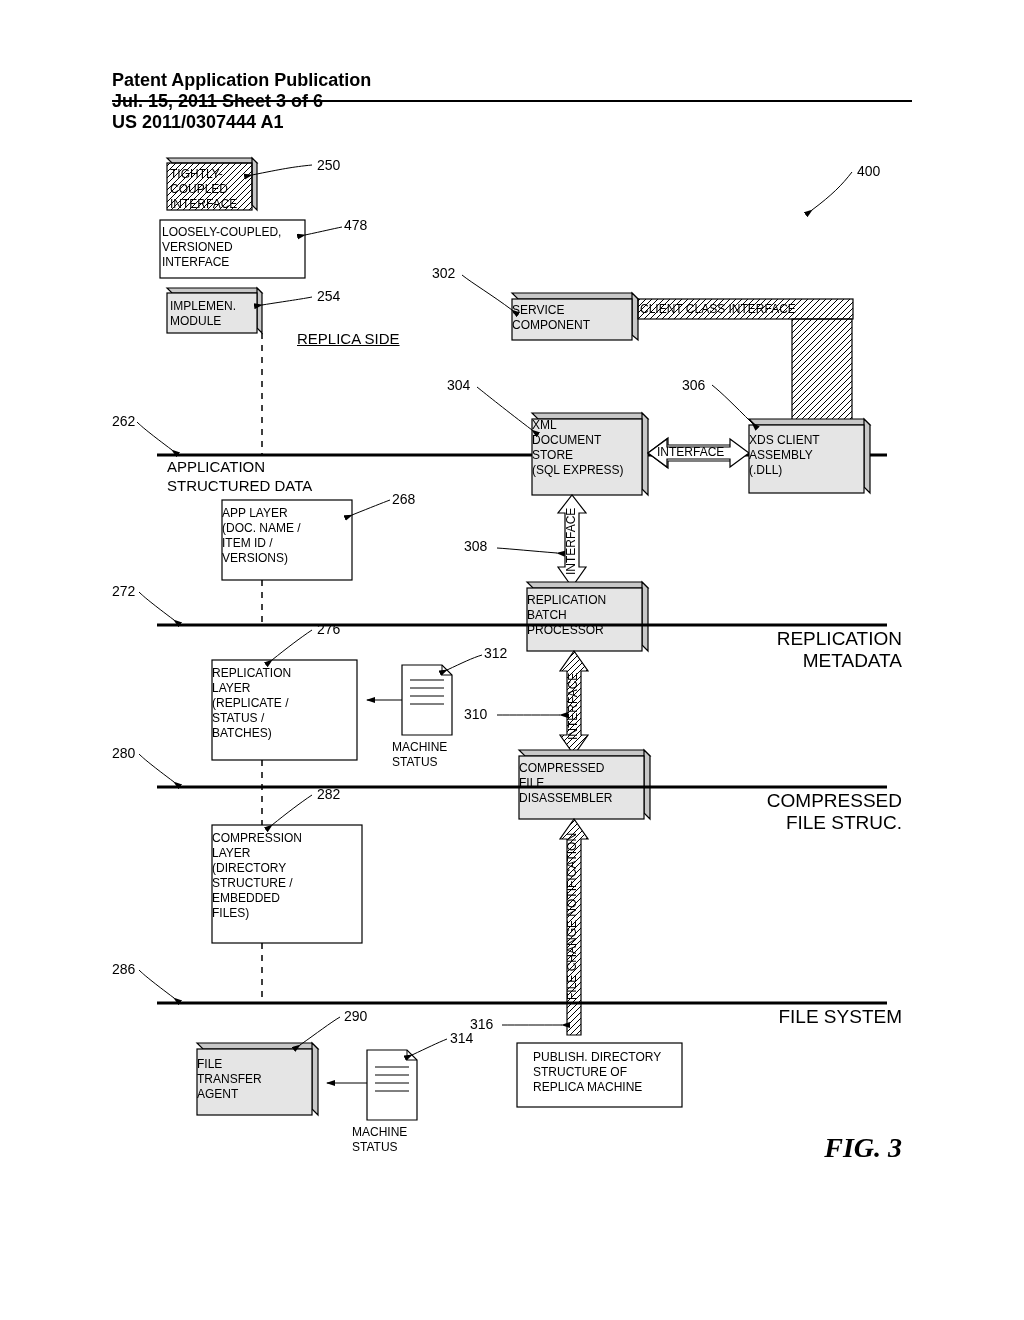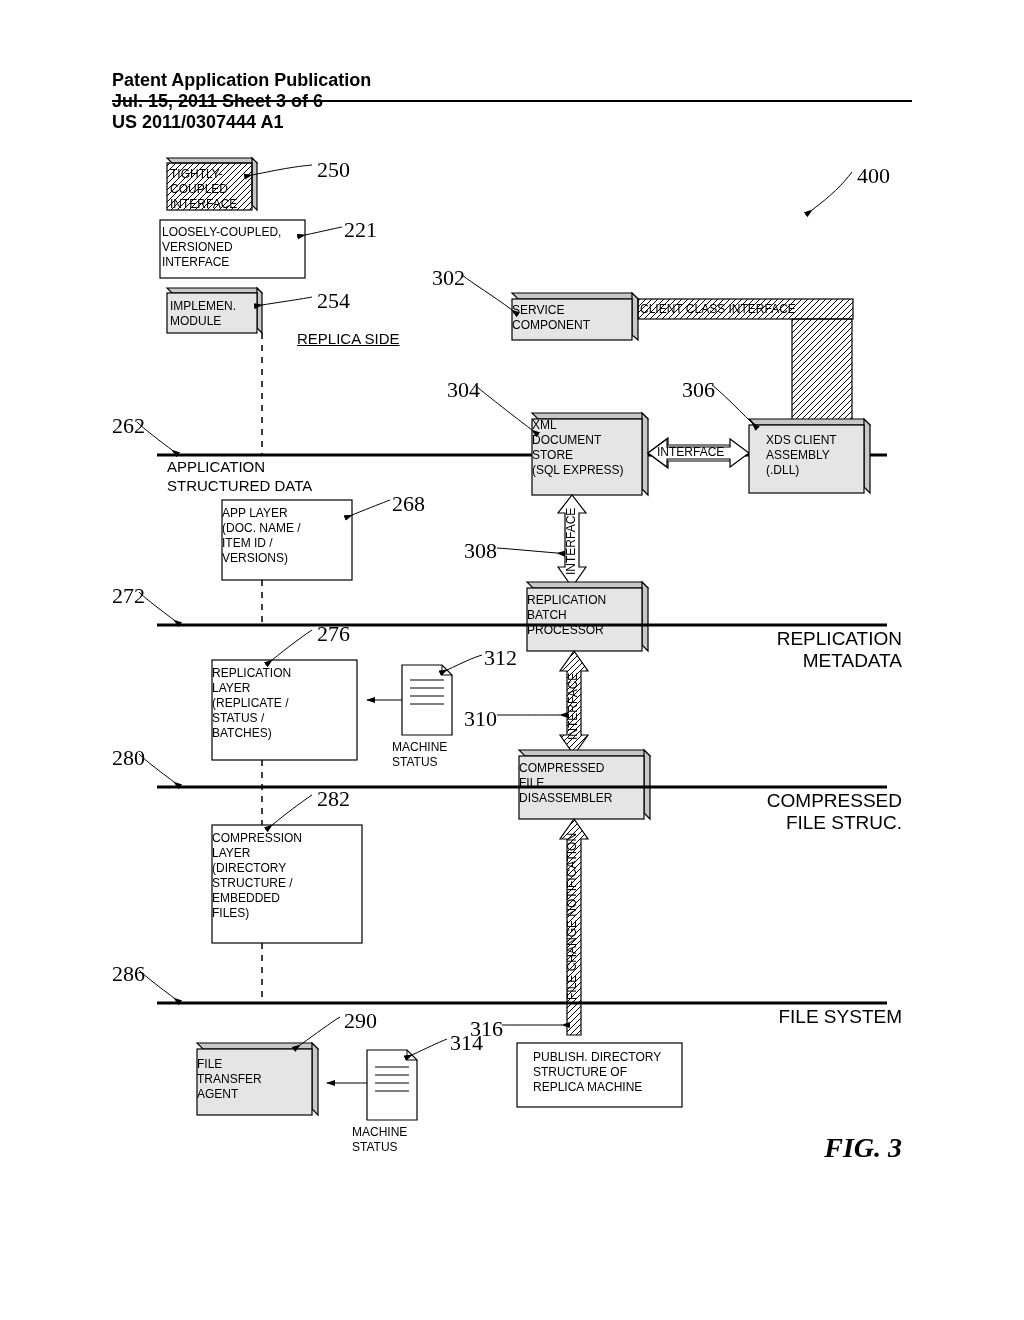--- a/index.html
+++ b/index.html
@@ -90,22 +90,22 @@
   .label-txt.big   { font-size: 15px; }
   .label-txt.xxl   { font-size: 28px; font-style: italic; font-family: "Times New Roman", serif; font-weight: bold; }
   .layer-title {
     position: absolute;
     right: 10px;
     font-size: 19px;
     text-align: right;
   }
   .refnum {
     position: absolute;
-    font-size: 22px;
-    font-family: Liberation Serif, serif;
+    font-size: 14px;
+    font-family: Liberation Sans, sans-serif;
   }
   .underline { text-decoration: underline; }
   
   .hatch { fill: url(#diagHatch); }
   .hatch-stroke { stroke: #000; stroke-width: 1.2; fill: none; }
 </style>
 </head>
 <body>
 
 <div class="page">
@@ -295,21 +295,21 @@
 
     <div class="label-txt big underline" style="left:185px; top:175px; width:160px; text-align:left;">REPLICA SIDE</div>
 
     <div class="label-txt small" style="left:400px; top:148px; width:120px;">SERVICE<br>COMPONENT</div>
     <div class="label-txt small" style="left:528px; top:147px; width:212px;">CLIENT CLASS INTERFACE</div>
 
     <div class="label-txt small" style="left:420px; top:263px; width:112px;">XML<br>DOCUMENT<br>STORE<br>(SQL EXPRESS)</div>
 
     <div class="label-txt small" style="left:545px; top:290px; width:85px;">INTERFACE</div>
 
-    <div class="label-txt small" style="left:637px; top:278px; width:135px;padding-left:17px;">XDS CLIENT<br>ASSEMBLY<br>(.DLL)</div>
+    <div class="label-txt small" style="left:637px; top:278px; width:135px;">XDS CLIENT<br>ASSEMBLY<br>(.DLL)</div>
 
     <div class="label-txt small" style="left:110px; top:351px; width:130px;">APP LAYER<br>(DOC. NAME /<br>ITEM ID /<br>VERSIONS)</div>
 
     <div class="label-txt small" style="left:452px; top:420px; width:14px; transform:rotate(-90deg); transform-origin:left top;">INTERFACE</div>
 
     <div class="label-txt small" style="left:415px; top:438px; width:115px;">REPLICATION<br>BATCH<br>PROCESSOR</div>
 
     <div class="label-txt small" style="left:100px; top:511px; width:145px;">REPLICATION<br>LAYER<br>(REPLICATE /<br>STATUS /<br>BATCHES)</div>
 
     <div class="label-txt small" style="left:280px; top:585px; width:80px;">MACHINE<br>STATUS</div>
@@ -329,21 +329,21 @@
     <div class="label-txt small" style="left:405px; top:895px; width:165px;padding-left:16px;">PUBLISH. DIRECTORY<br>STRUCTURE OF<br>REPLICA MACHINE</div>
 
     <div class="label-txt big" style="left:55px; top:303px; width:250px; text-align:left;">APPLICATION<br>STRUCTURED DATA</div>
     <div class="layer-title" style="top:473px;">REPLICATION<br>METADATA</div>
     <div class="layer-title" style="top:635px;">COMPRESSED<br>FILE STRUC.</div>
     <div class="layer-title" style="top:851px;">FILE SYSTEM</div>
 
     <div class="label-txt xxl" style="right:10px; bottom:30px; width:140px; text-align:right;">FIG. 3</div>
 
     <div class="refnum" style="left:205px; top:2px;">250</div>
-    <div class="refnum" style="left:232px; top:62px;">221</div>
+    <div class="refnum" style="left:232px; top:62px;">478</div>
     <div class="refnum" style="left:205px; top:133px;">254</div>
     <div class="refnum" style="left:745px; top:8px;">400</div>
     <div class="refnum" style="left:320px; top:110px;">302</div>
     <div class="refnum" style="left:0px;   top:258px;">262</div>
     <div class="refnum" style="left:335px; top:222px;">304</div>
     <div class="refnum" style="left:570px; top:222px;">306</div>
     <div class="refnum" style="left:280px; top:336px;">268</div>
     <div class="refnum" style="left:352px; top:383px;">308</div>
     <div class="refnum" style="left:0px;   top:428px;">272</div>
     <div class="refnum" style="left:205px; top:466px;">276</div>

